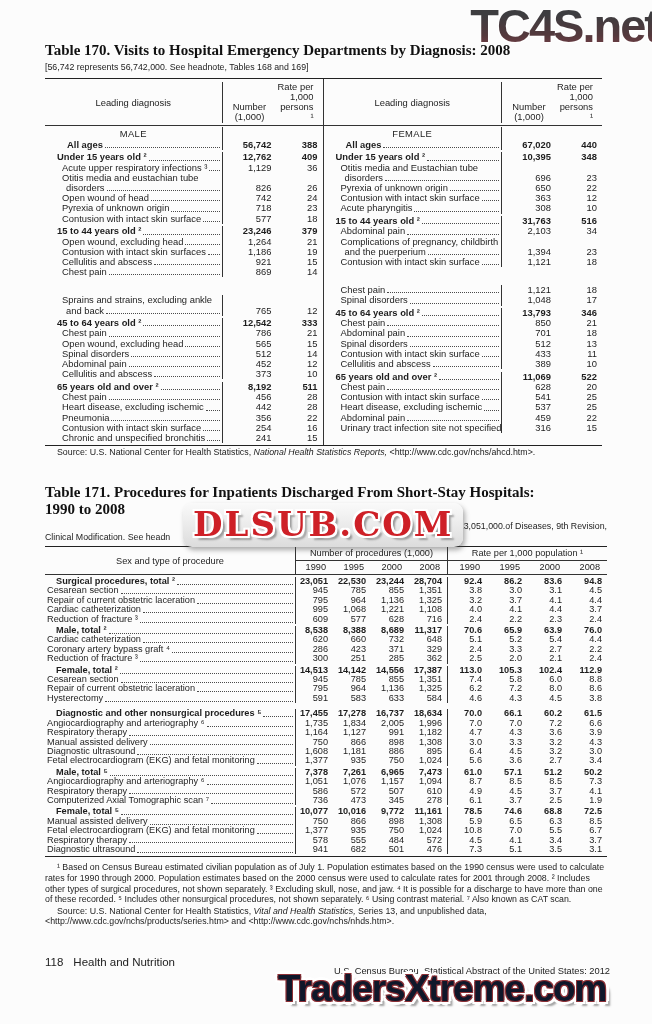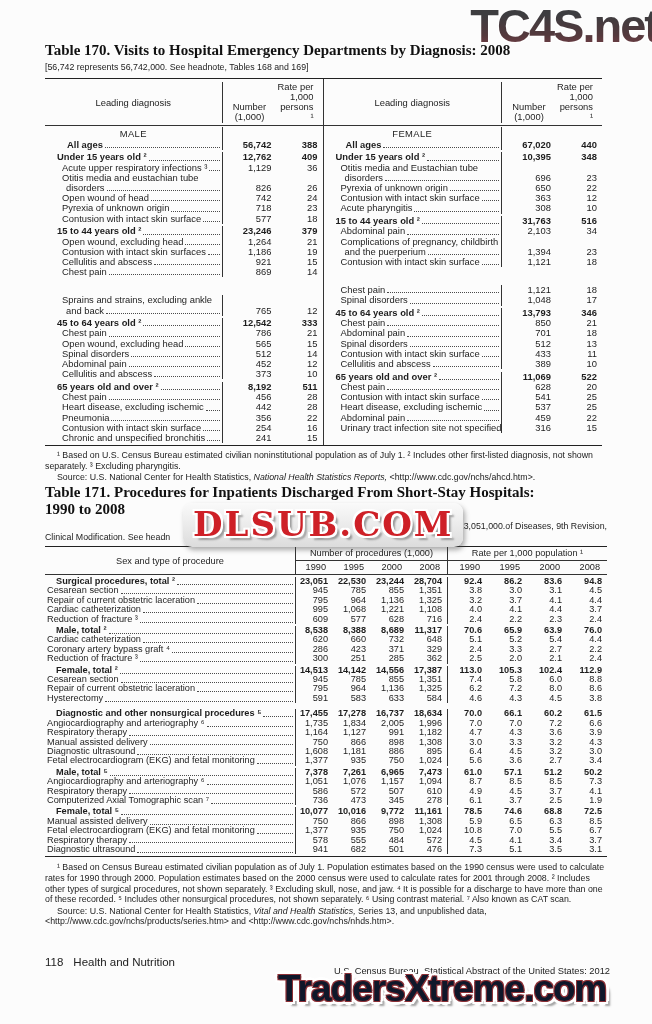--- a/index.html
+++ b/index.html
@@ -564,21 +564,20 @@
                   <span class="t">Urinary tract infection site not specified</span>
                 </div>
                 <div class="num">316</div>
                 <div class="rate">15</div>
               </div>
             </div>
         </div>
       </div>
     </div>
 
-    <p class="fn" style="margin-top:4px">¹ Based on U.S. Census Bureau estimated civilian noninstitutional population as of July 1. ² Includes other first-listed diagnosis, not shown separately. ³ Excluding pharyngitis.</p>
     <p class="fn"><span>Source: U.S. National Center for Health Statistics, </span><em>National Health Statistics Reports, </em><span>&lt;http://www.cdc.gov/nchs/ahcd.htm&gt;.</span></p>
   </div>
 
   <div class="blk171">
     <div class="ttl">
       <div>Table 171. Procedures for Inpatients Discharged From Short-Stay Hospitals:</div>
       <div>1990 to 2008</div>
     </div>
     <div class="hnote hnote171">
       <span>[23,051 represents 23,051,000.</span>

